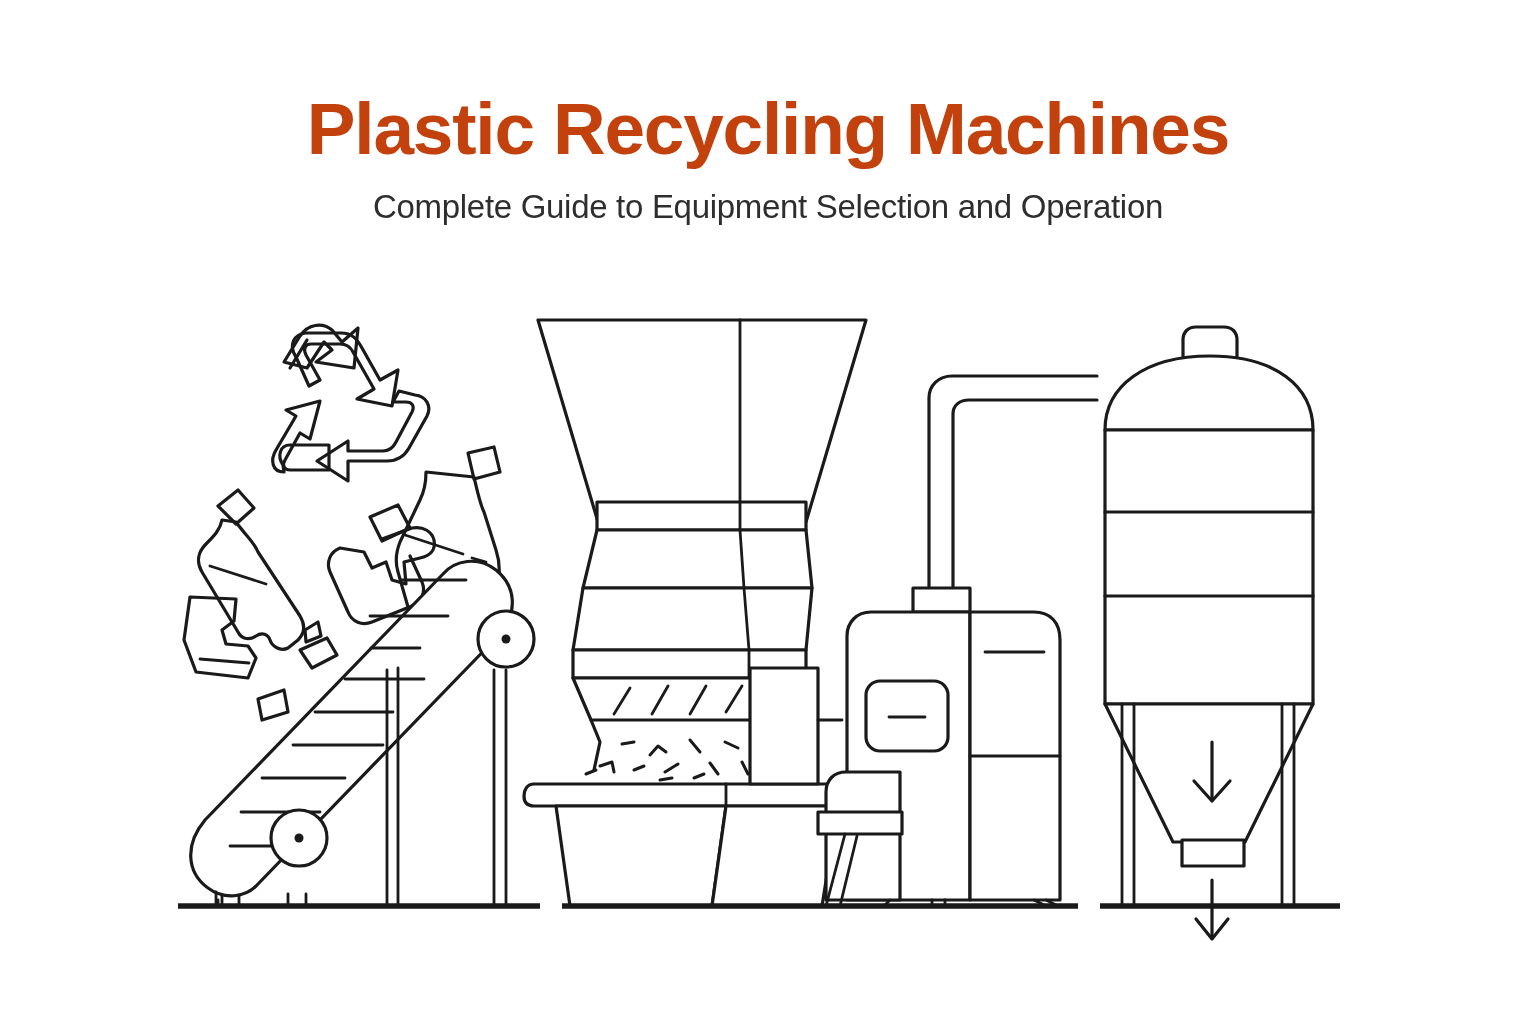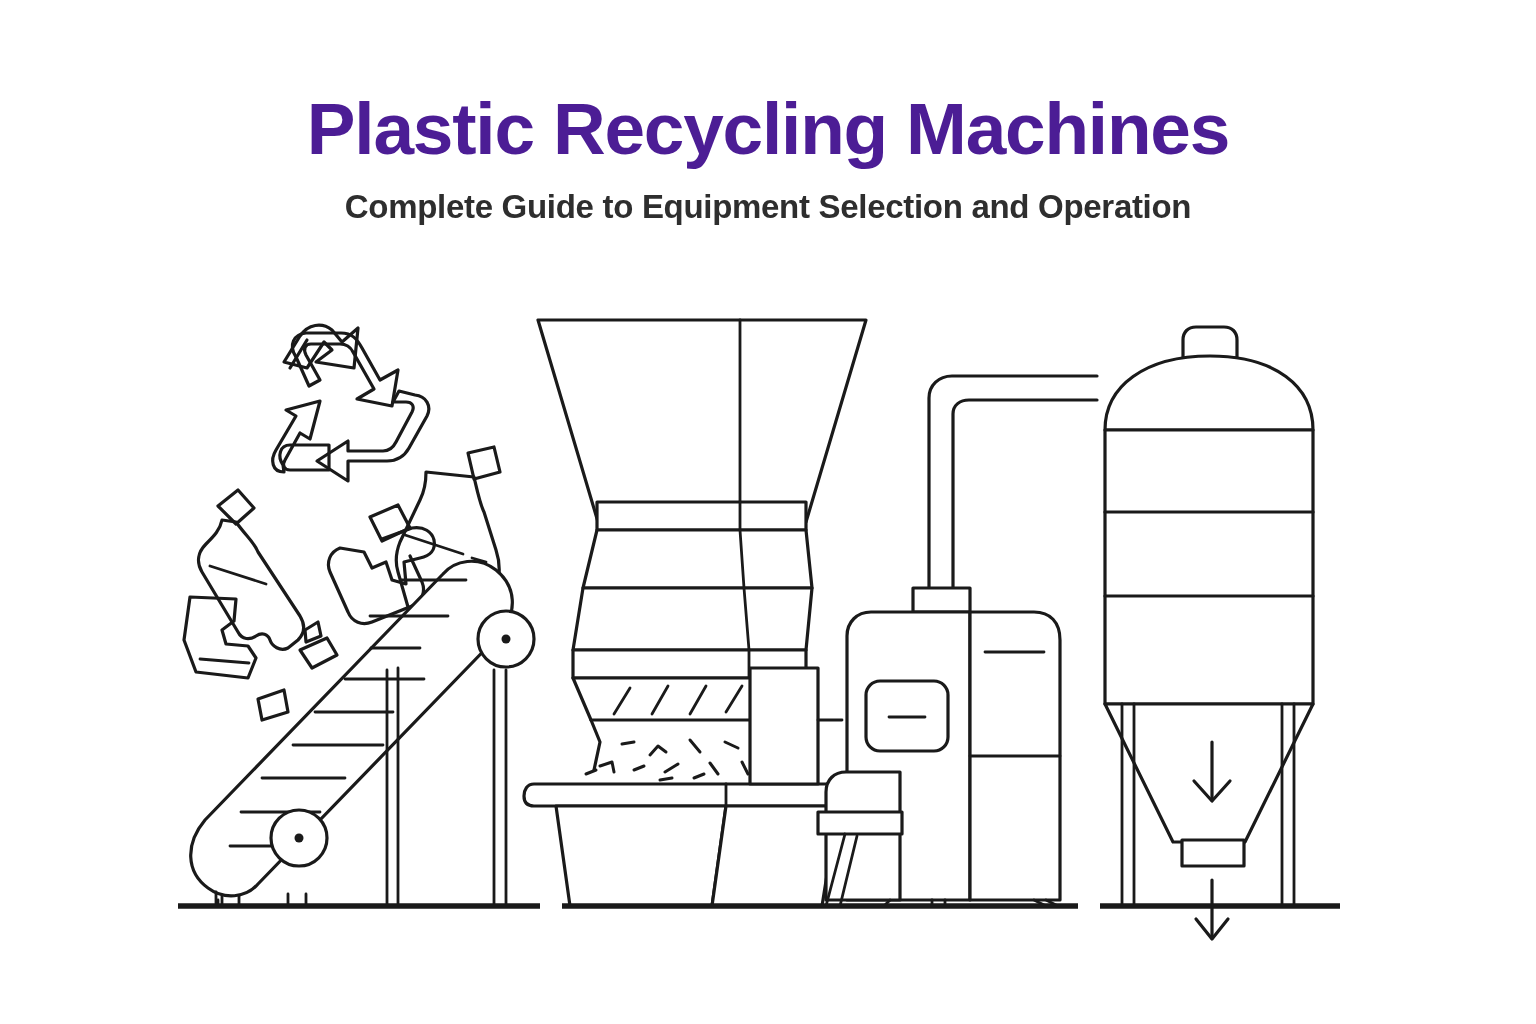--- a/index.html
+++ b/index.html
@@ -26,29 +26,29 @@
     left: 0;
     width: 1536px;
     text-align: center;
     padding-top: 92px;
     box-sizing: border-box;
   }
   .title {
     font-family: "Liberation Sans", sans-serif;
     font-size: 73px;
     font-weight: 700;
-    color: #4c1d95;
+    color: #c2410c;
     letter-spacing: -1.2px;
     line-height: 1.02;
     margin: 0;
   }
   .subtitle {
     font-family: "Liberation Sans", sans-serif;
     font-size: 33px;
-    font-weight: 700;
+    font-weight: 400;
     color: #2e2e2e;
     letter-spacing: -0.3px;
     margin: 22px 0 0 0;
   }
   .illustration {
     position: absolute;
     top: 300px;
     left: 0;
     width: 1536px;
     height: 660px;

